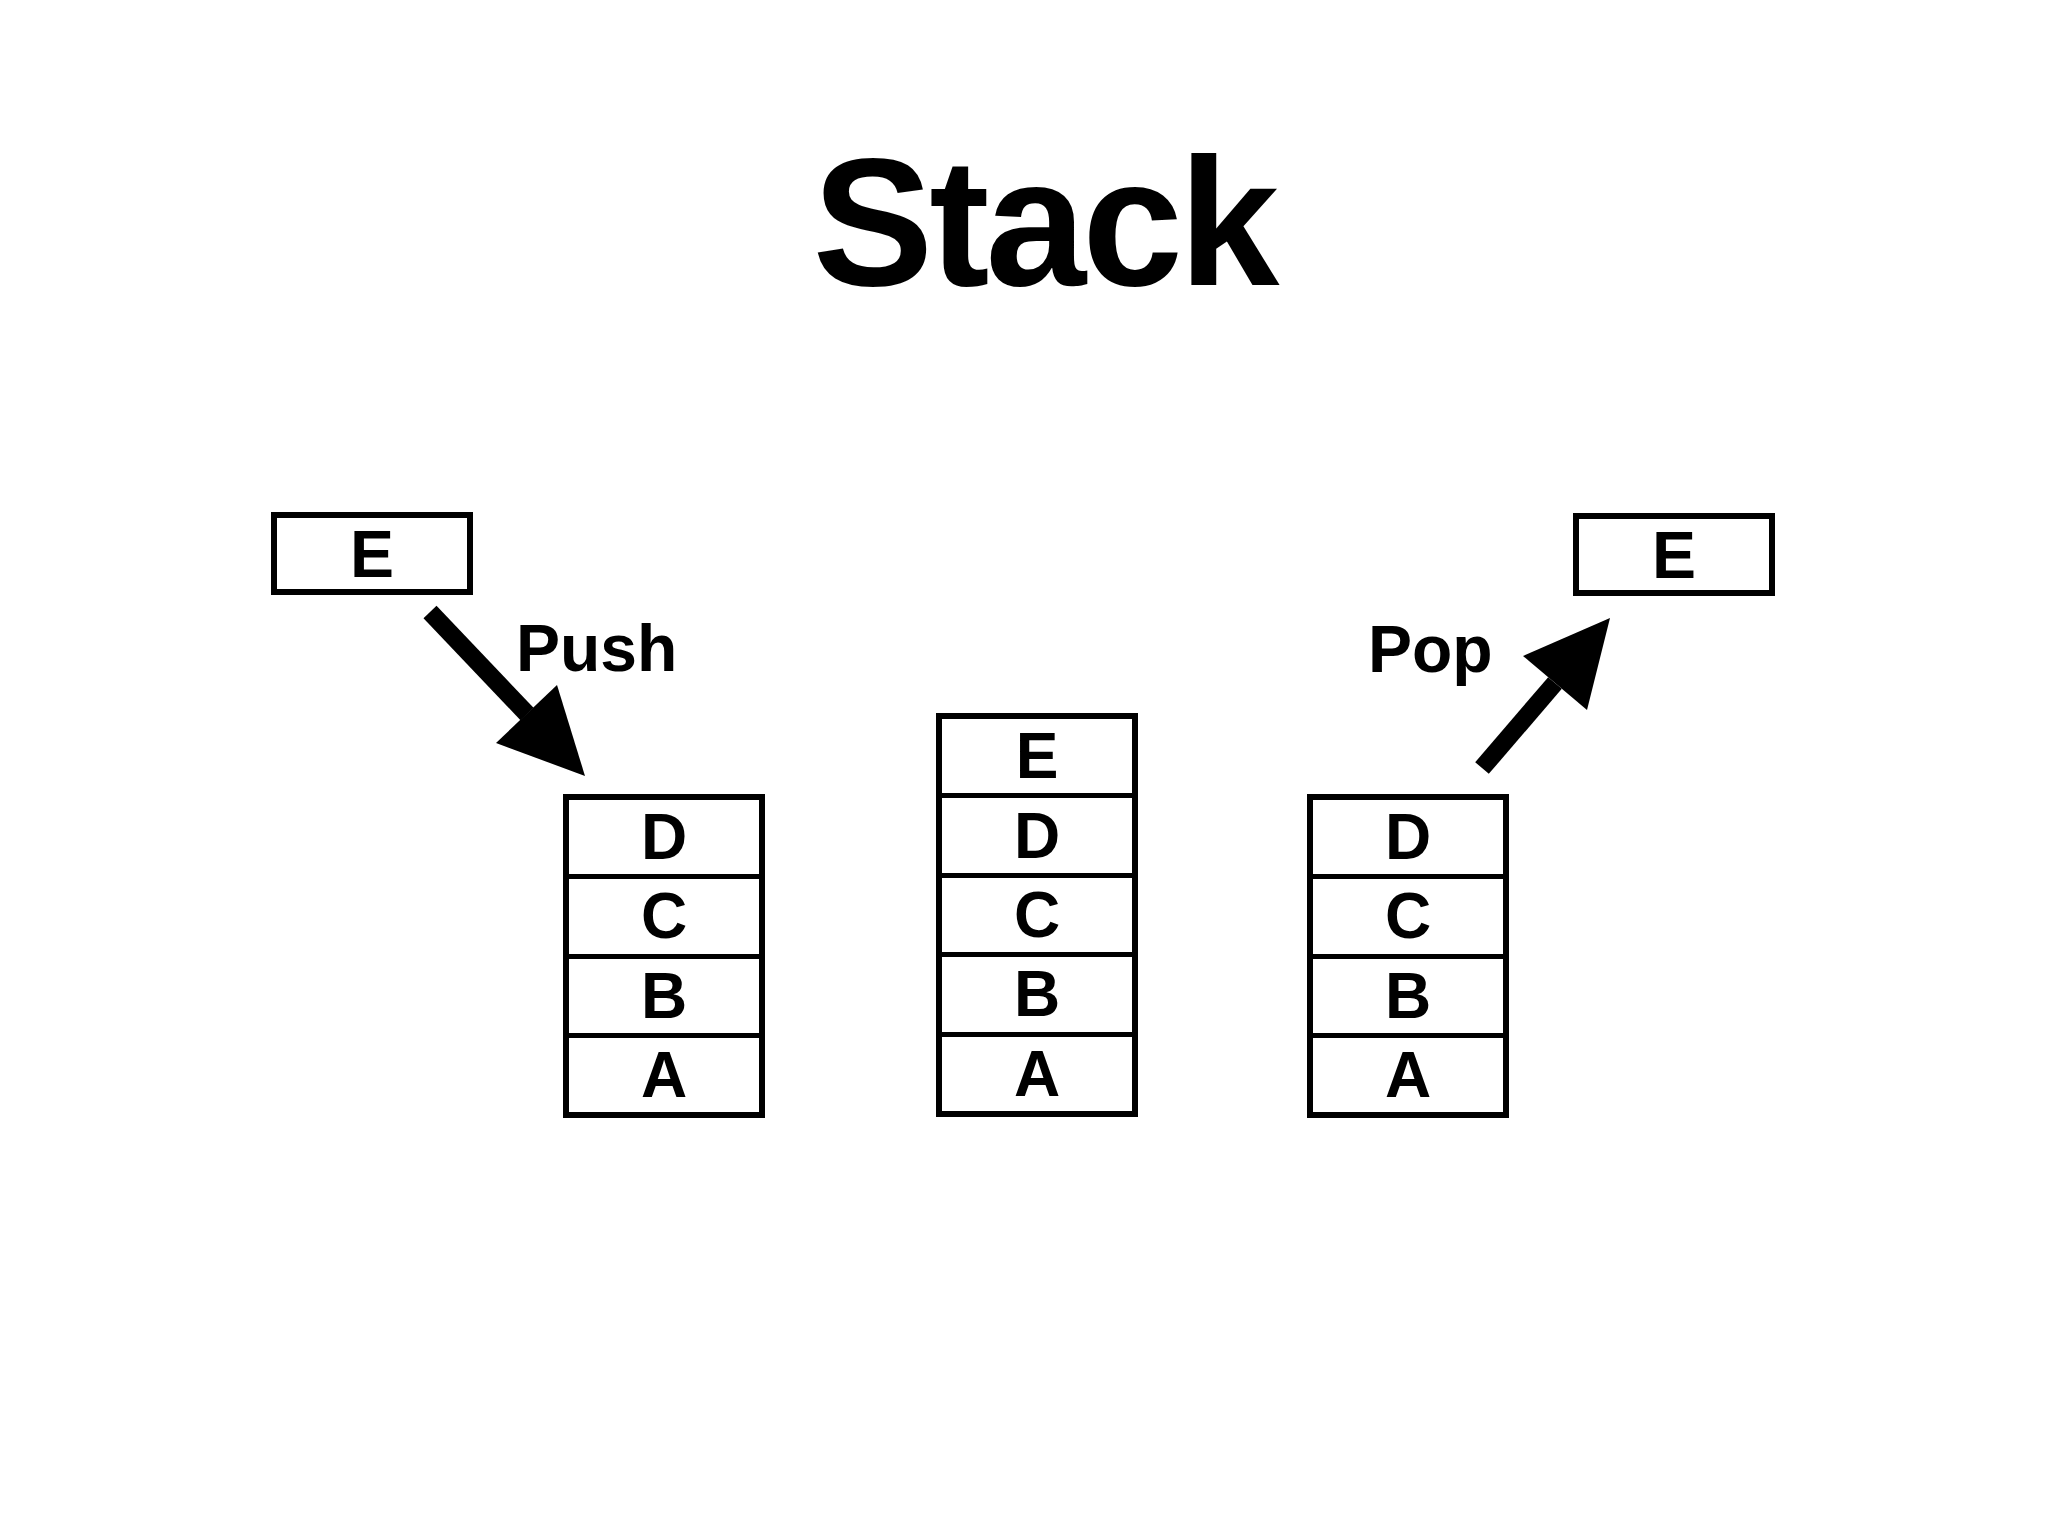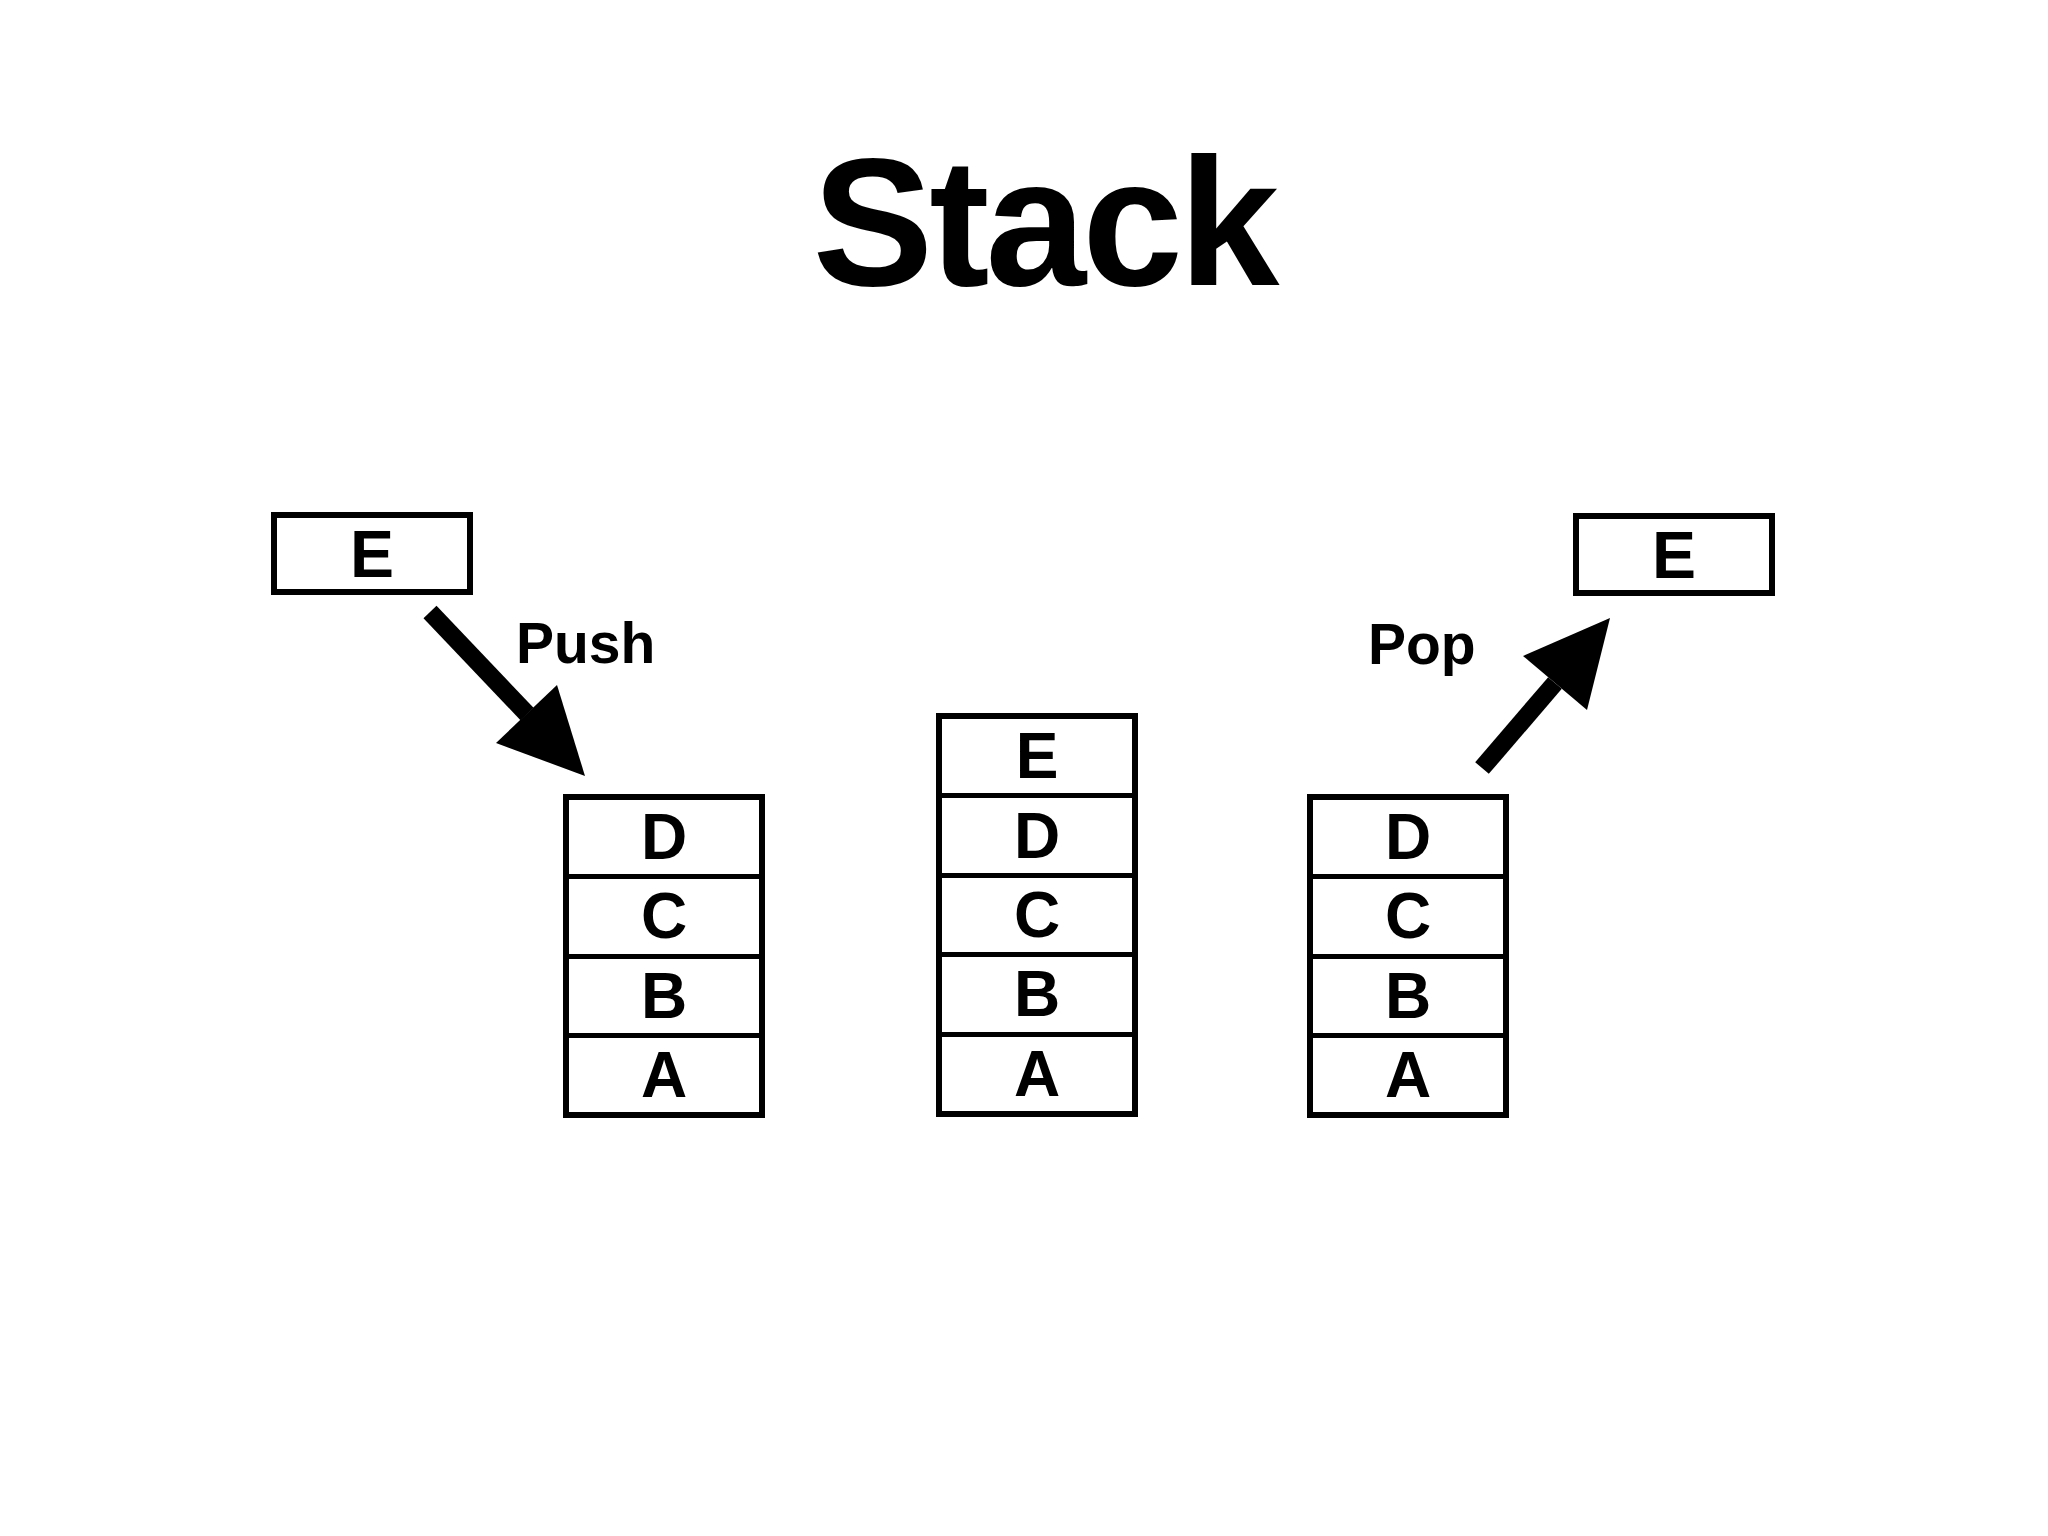--- a/index.html
+++ b/index.html
@@ -34,21 +34,21 @@
     align-items: center;
     justify-content: center;
     font-size: 66px;
     font-weight: bold;
     background: var(--bg);
   }
   .item-box.push-item { left: 271px; top: 512px; }
   .item-box.pop-item  { left: 1573px; top: 513px; }
   .op-label {
     position: absolute;
-    font-size: 57px;
+    font-size: 66px;
     font-weight: bold;
     line-height: 1;
     color: var(--ink);
   }
   .op-label.push { left: 516px; top: 615px; }
   .op-label.pop  { left: 1368px; top: 616px; }
   .stack {
     position: absolute;
     width: 202px;
     border: 6px solid var(--ink);

